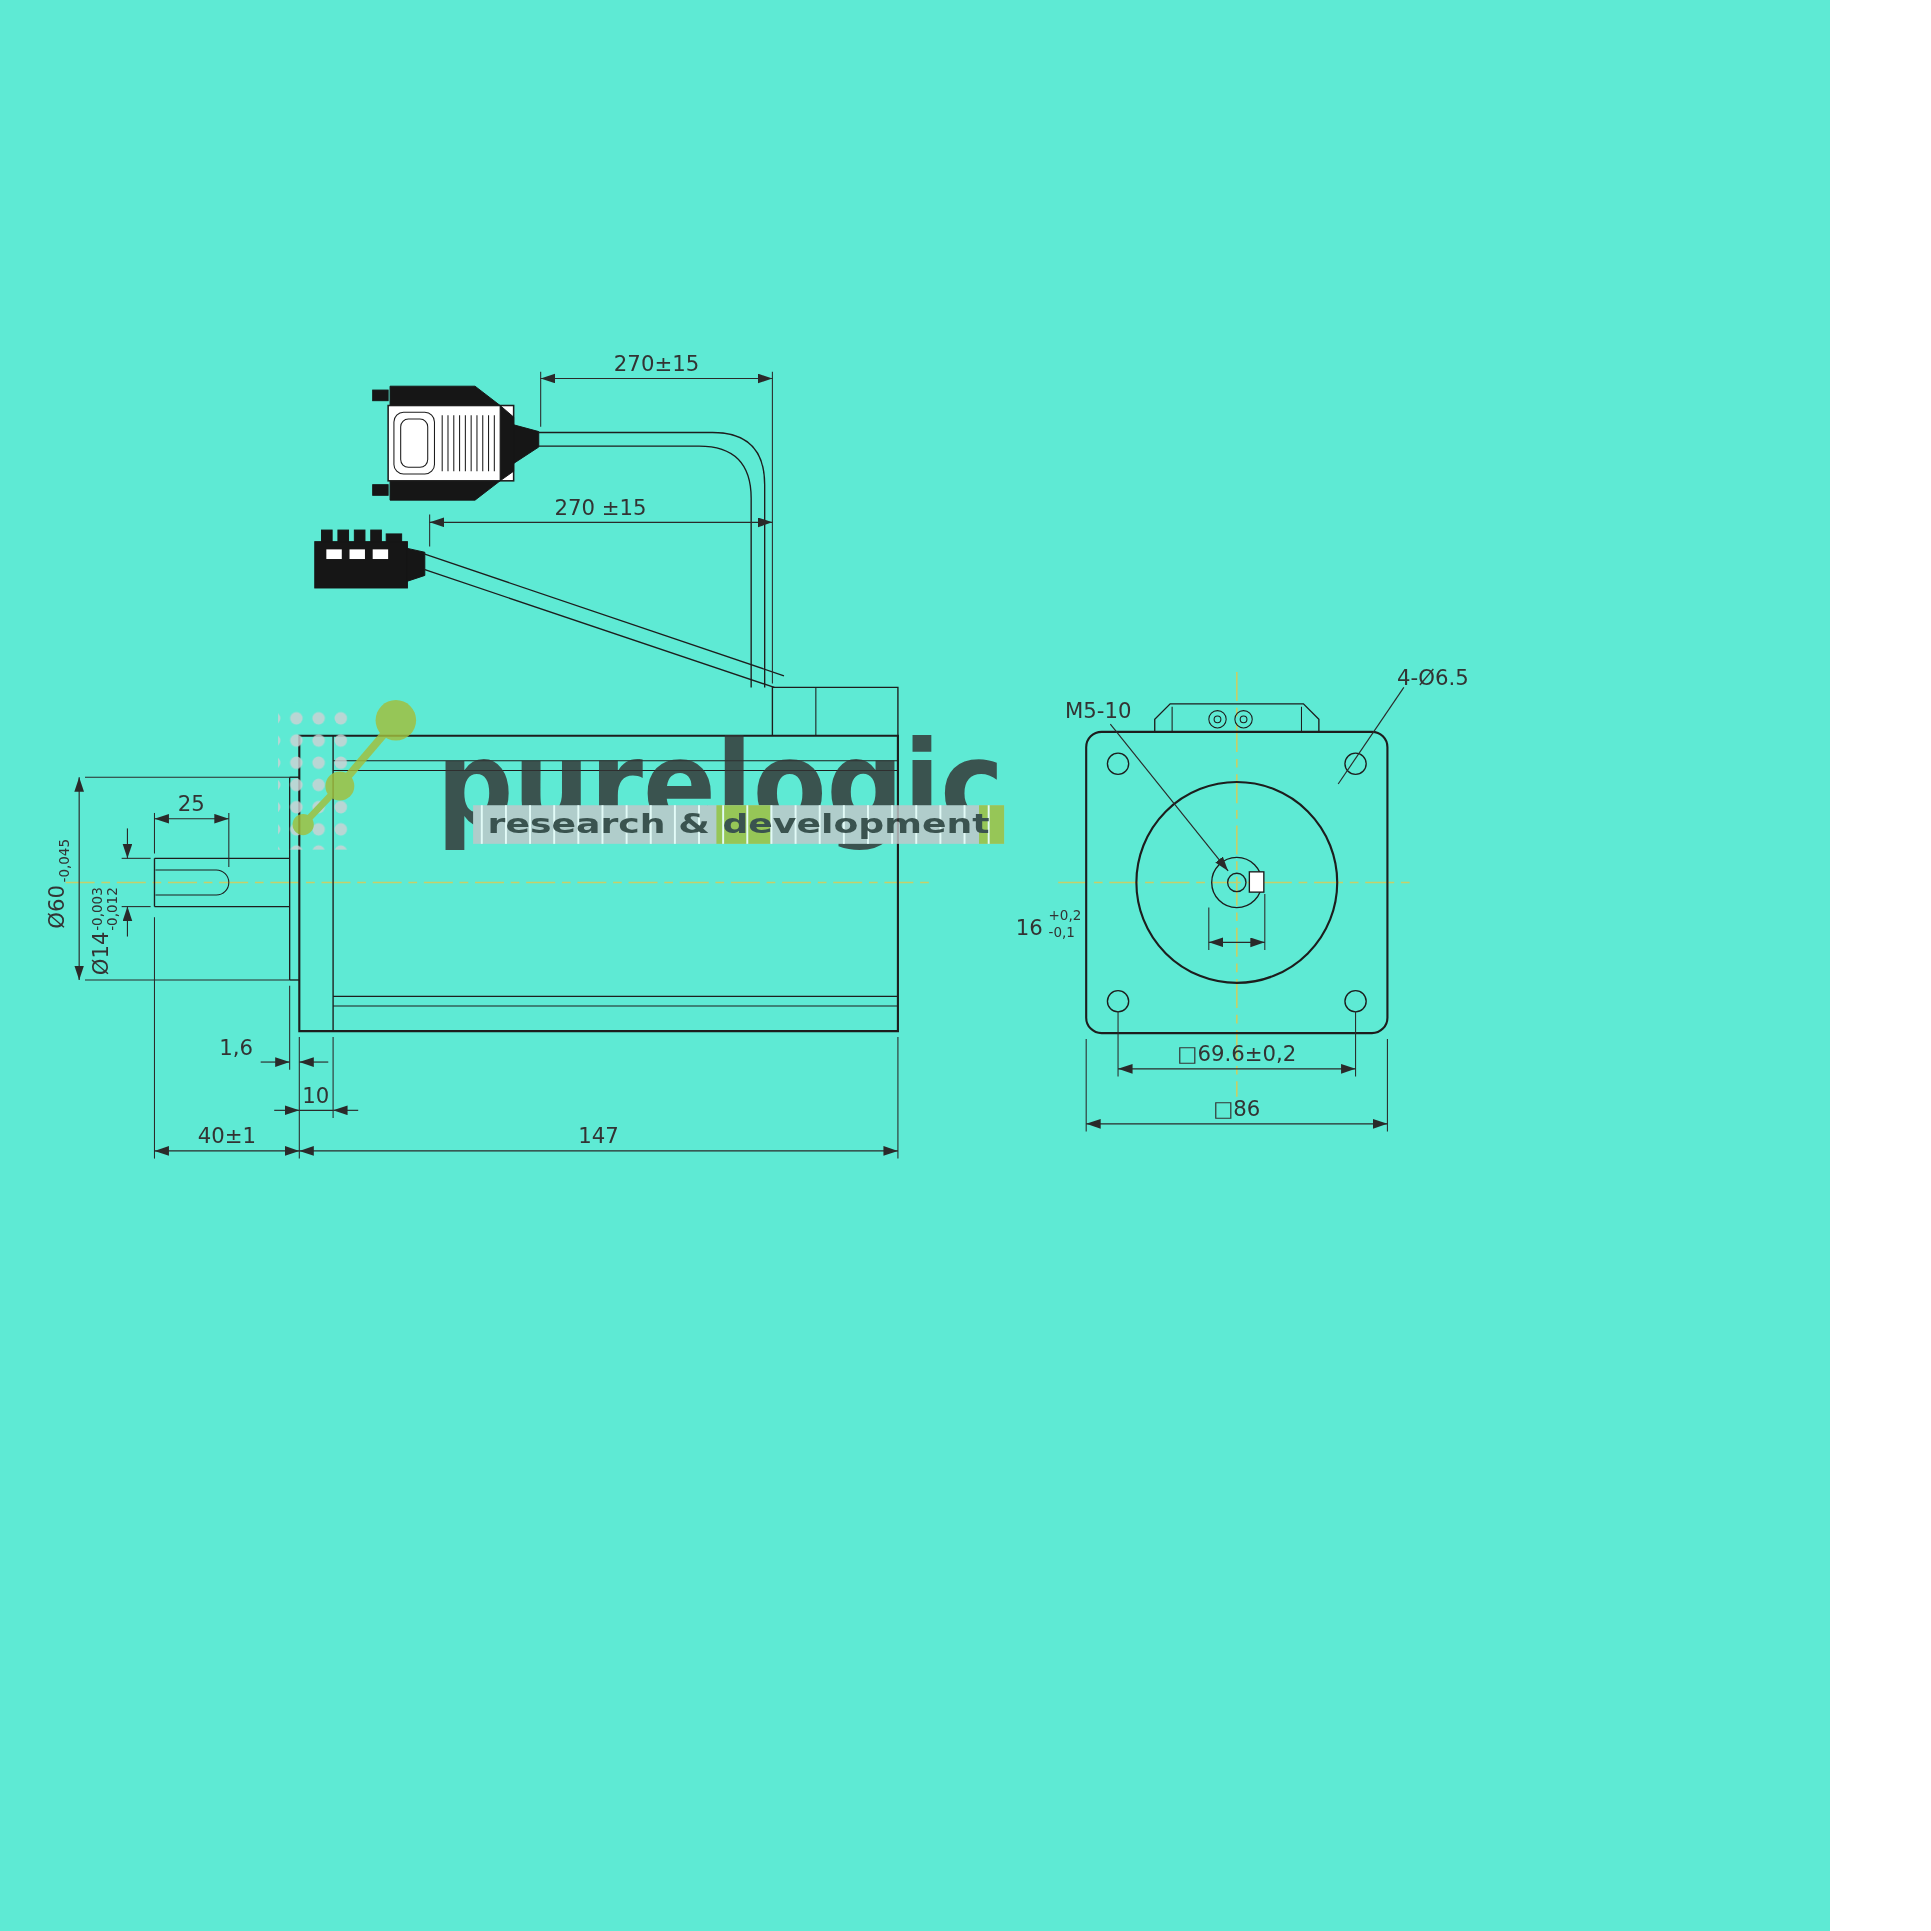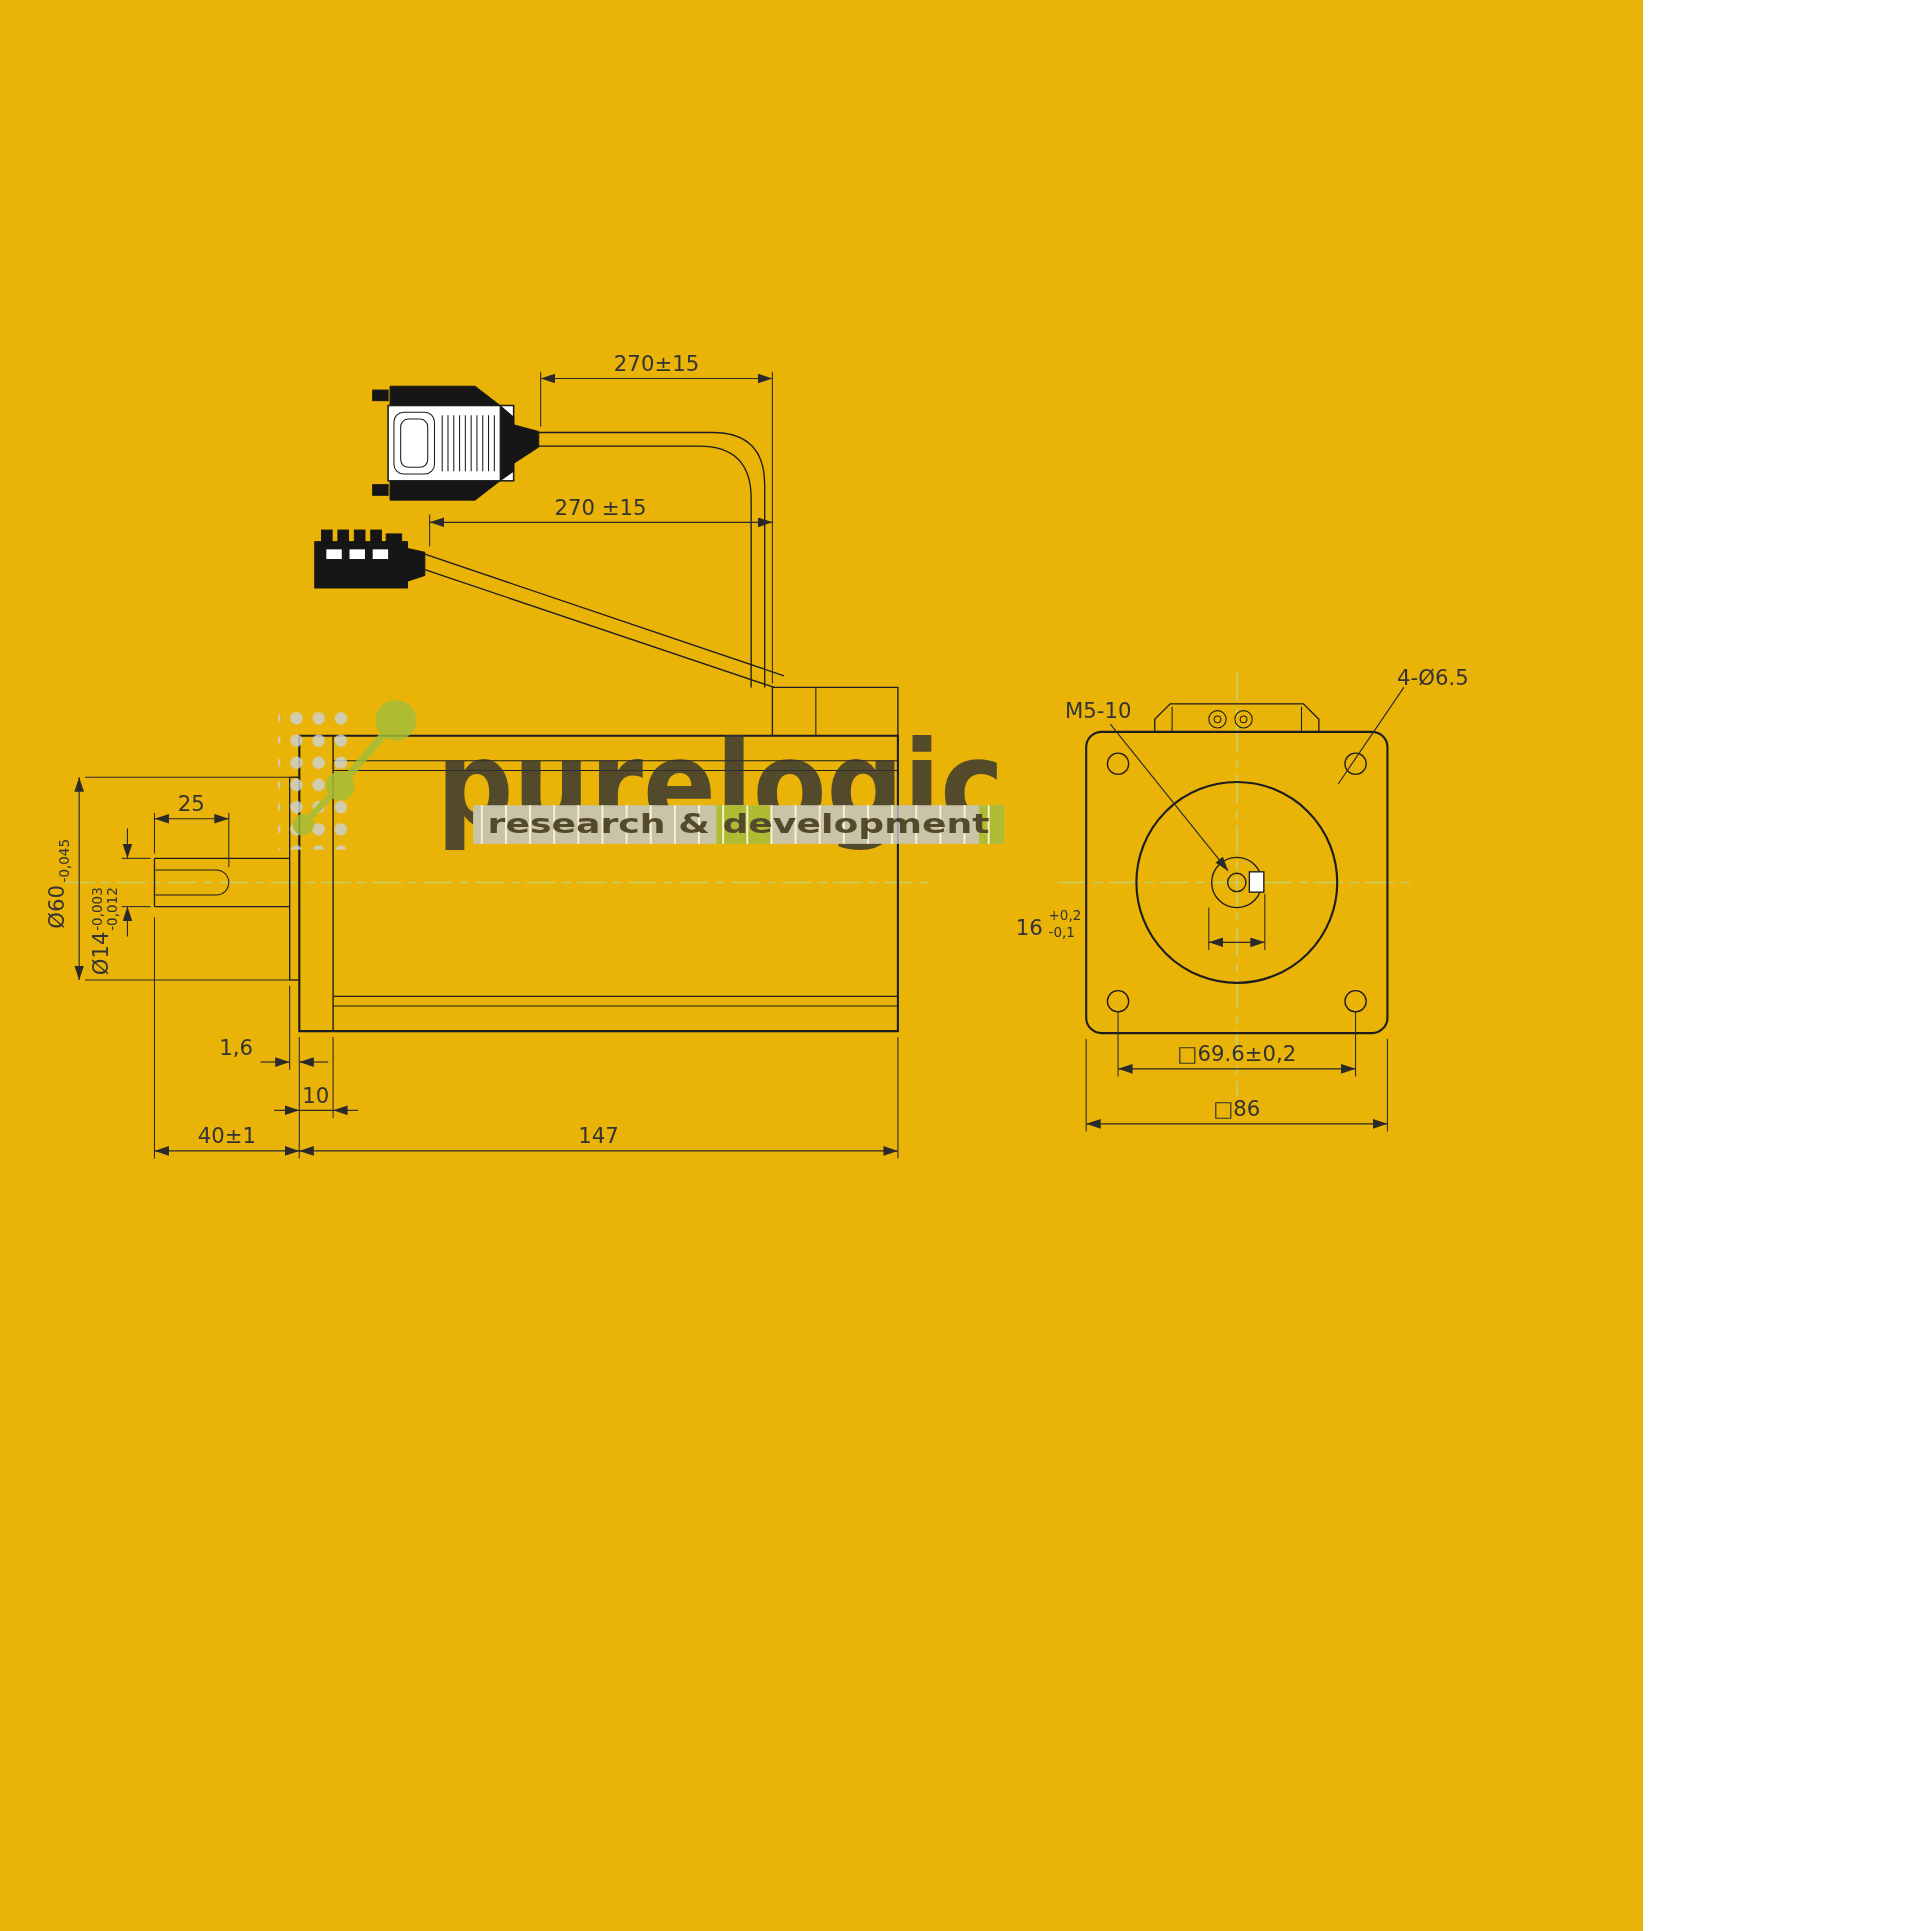--- a/index.html
+++ b/index.html
@@ -1,16 +1,16 @@
 <!DOCTYPE html>
 <html><head>
 <meta charset="utf-8">
 <style>
   html,body{margin:0;padding:0;background:#ffffff;}
-  .stage{position:relative;width:1643px;height:1931px;background:#eab308;overflow:hidden;
+  .stage{position:relative;width:1830px;height:1931px;background:#5eead4;overflow:hidden;
          font-family:"DejaVu Sans","Liberation Sans",sans-serif;}
   svg{position:absolute;left:0;top:0;}
   svg text{fill:#333;font-family:"DejaVu Sans","Liberation Sans",sans-serif;}
   .outline{stroke:#1d1d1d;stroke-width:2.2;fill:none;}
   .detail{stroke:#1d1d1d;stroke-width:1.4;fill:none;}
   .thin{stroke:#1d1d1d;stroke-width:1.1;fill:none;}
   .dim{stroke:#2a2a2a;stroke-width:1.2;fill:none;}
   .ext{stroke:#2a2a2a;stroke-width:1.1;fill:none;}
   .dark{fill:#161616;stroke:#161616;}
   .cl{fill:none;stroke-width:1.7;stroke-dasharray:30 7 9 7;}

